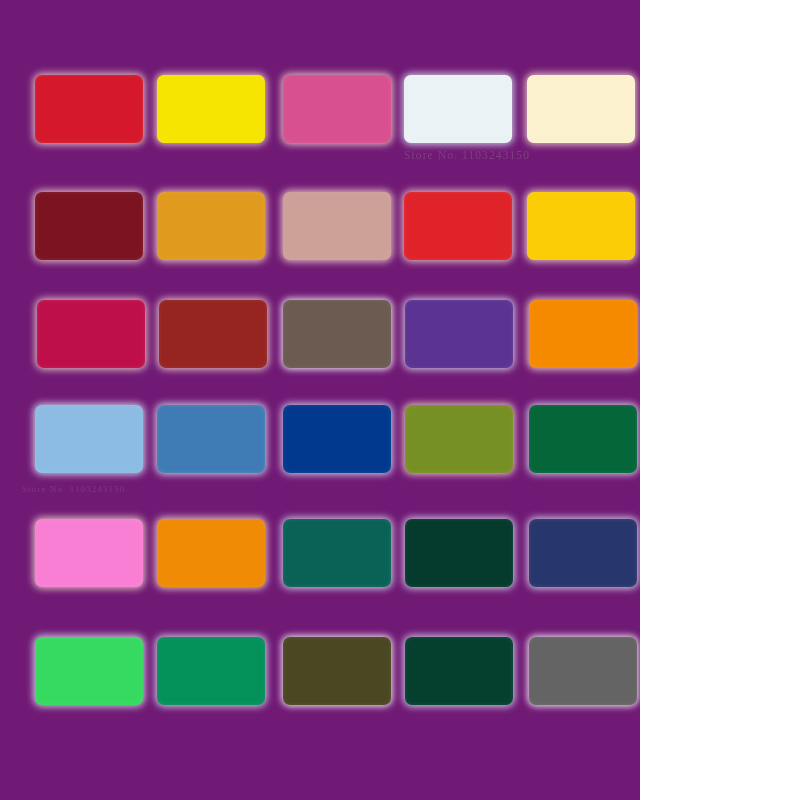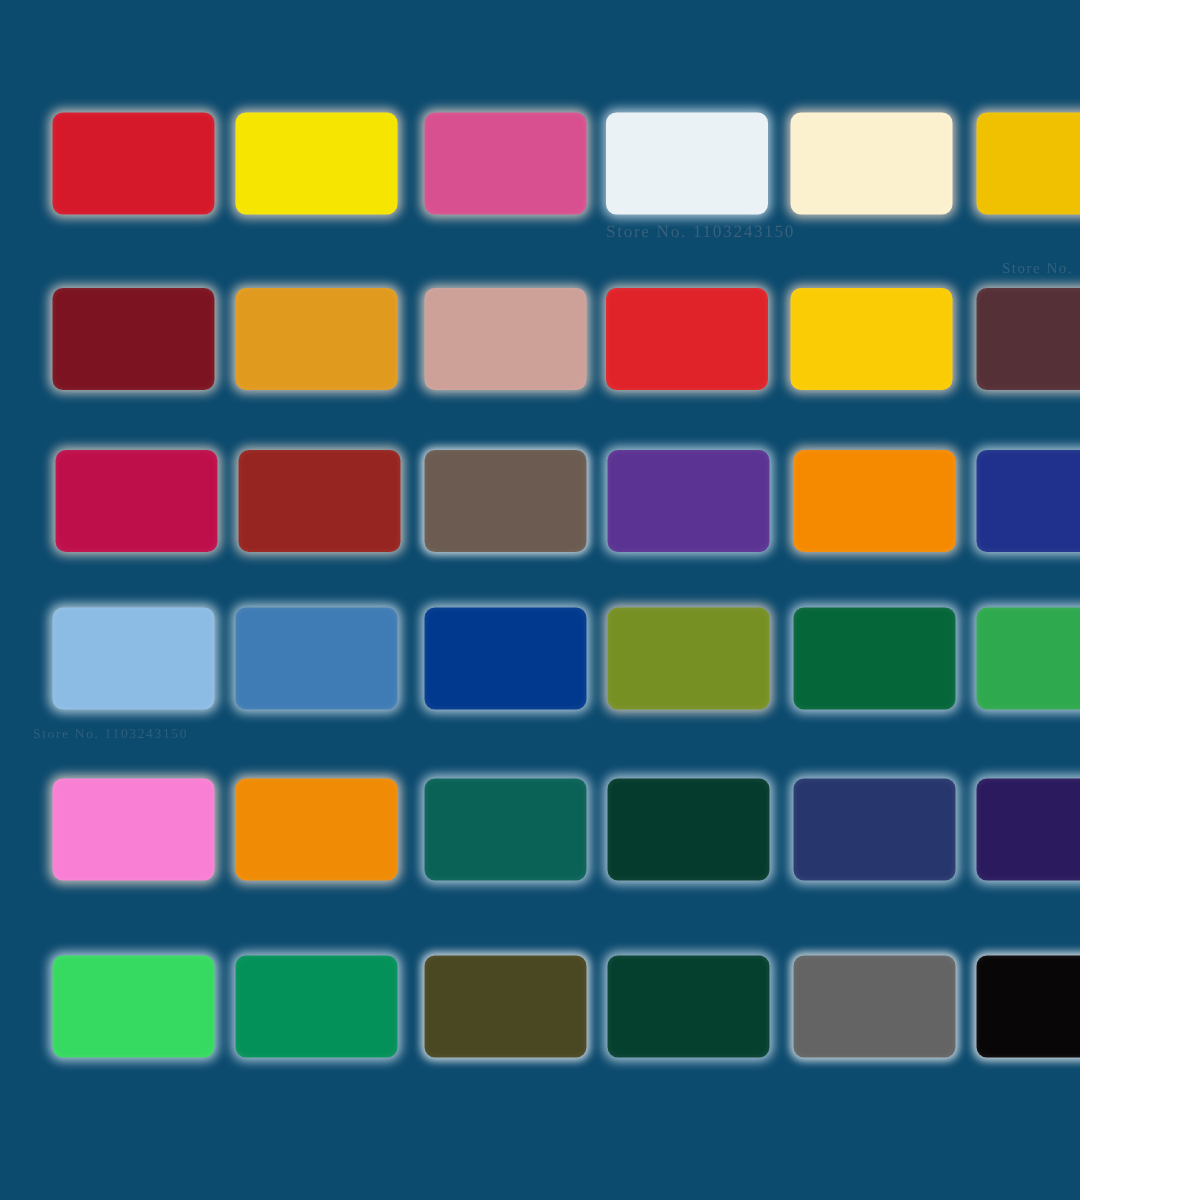--- a/index.html
+++ b/index.html
@@ -9,23 +9,23 @@
   }
   body {
     width: 800px;
     height: 800px;
     background: #ffffff;
     font-family: "Liberation Serif", serif;
     overflow: hidden;
   }
   #palette-canvas {
     position: relative;
-    width: 720px;
+    width: 640px;
     height: 800px;
-    background: #0c4a6e;
+    background: #701a75;
     overflow: hidden;
   }
   .swatch-grid {
     position: absolute;
     left: 0;
     top: 0;
     width: 800px;
     height: 800px;
   }
   .swatch-row {

